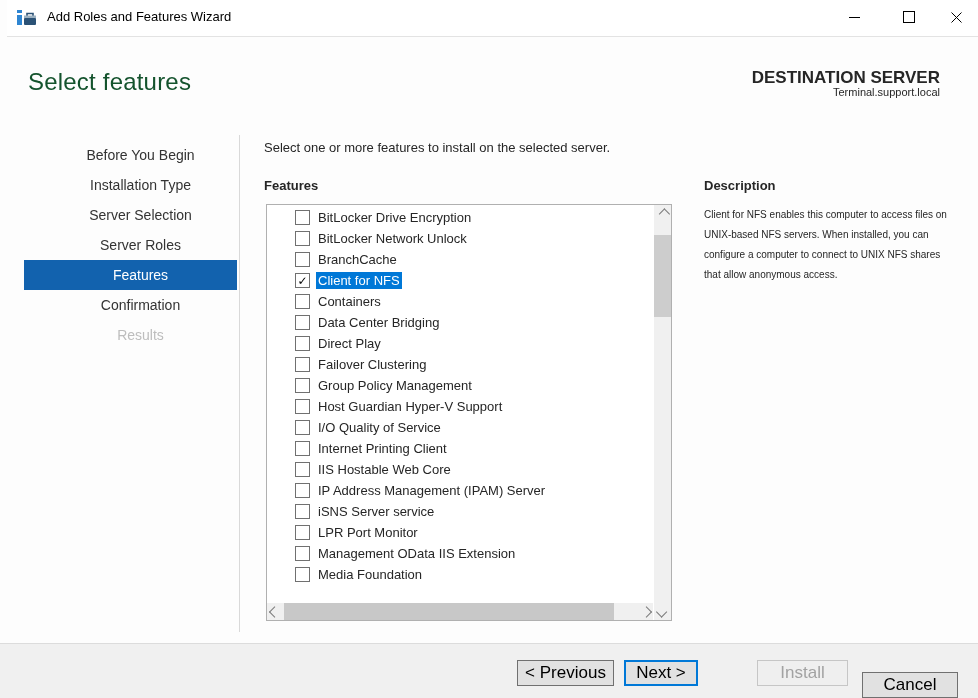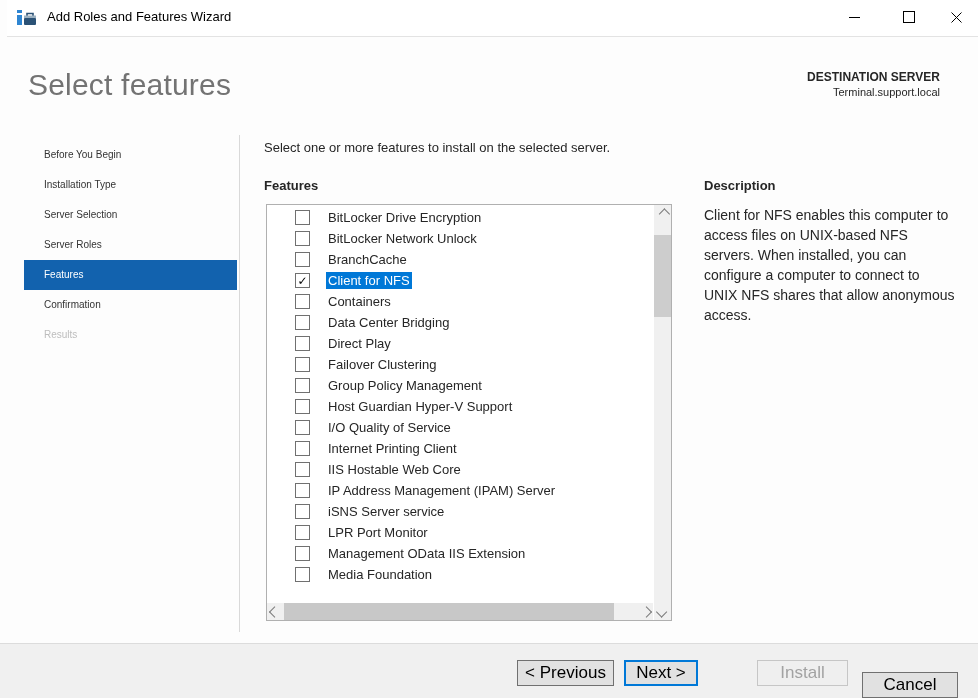--- a/index.html
+++ b/index.html
@@ -10,57 +10,57 @@
   }
   
   #titlebar{position:absolute;left:0;top:0;width:100%;height:36px;background:#fff;border-bottom:1px solid #e3e3e3;margin-left:7px;}
   #titlebar .app-icon{position:absolute;left:9px;top:9px;width:22px;height:18px;}
   #titlebar .title{position:absolute;left:40px;top:9px;font-size:13px;color:#000;}
   .winbtn{position:absolute;top:0;width:42px;height:34px;display:flex;align-items:center;justify-content:center;background:transparent;border:none;cursor:default;}
   #btn-min{right:110px}#btn-max{right:55px}#btn-close{right:8px}
   .glyph-min{display:block;width:11px;height:0;border-top:1px solid #000;}
   .glyph-max{display:block;width:10px;height:10px;border:1px solid #000;background:#fff;}
   
-  #page-title{position:absolute;left:28px;top:68px;font-size:30px;font-weight:300;color:#737373;letter-spacing:.2px;}
+  #page-title{position:absolute;left:28px;top:68px;font-size:24px;font-weight:300;color:#14532d;letter-spacing:.2px;}
   #dest{position:absolute;right:38px;top:70px;text-align:right;line-height:15px;}
-  #dest .dl{font-size:12px;font-weight:bold;color:#262626;}
+  #dest .dl{font-size:17px;font-weight:bold;color:#262626;}
   #dest .dv{font-size:11px;color:#262626;}
   
   #sidebar{position:absolute;left:24px;top:140px;width:213px;}
-  .nav-item{height:30px;line-height:30px;padding-left:20px;font-size:10px;color:#333;cursor:default;white-space:nowrap;}
+  .nav-item{height:30px;line-height:30px;padding-left:20px;font-size:14px;color:#333;cursor:default;white-space:nowrap;text-align:center;}
   .nav-item.selected{background:#1262ae;color:#fff;}
   .nav-item.disabled{color:#bdbdbd;}
   #side-divider{position:absolute;left:239px;top:135px;width:1px;height:497px;background:#d9d9d9;}
   
   #instruction{position:absolute;left:264px;top:140px;font-size:13px;color:#262626;}
   #features-label{position:absolute;left:264px;top:178px;font-size:13px;font-weight:bold;color:#262626;}
   #features-list{position:absolute;left:266px;top:204px;width:406px;height:417px;background:#fff;border:1px solid #b0b0b0;box-sizing:border-box;}
   #rows-viewport{position:absolute;left:0;top:0;right:17px;bottom:17px;overflow:hidden;padding-top:2px;}
   .feature-row{height:21px;display:flex;align-items:center;font-size:13px;white-space:nowrap;}
   .cb{width:13px;height:13px;border:1px solid #707070;background:#fff;margin-left:28px;flex:0 0 auto;
       display:flex;align-items:center;justify-content:center;font-size:12px;line-height:12px;color:#000;}
-  .fl{margin-left:16px;padding:1px 2px;color:#262626;}
+  .fl{margin-left:6px;padding:1px 2px;color:#262626;}
   .fl.selected{background:#0078d7;color:#fff;}
   
   .sb-chev{display:block;width:7px;height:7px;border-left:1px solid #7a7a7a;border-bottom:1px solid #7a7a7a;}
   .up{transform:rotate(135deg) translate(-1px,-1px);}
   .down{transform:rotate(-45deg) translate(-1px,-1px);}
   .left{transform:rotate(45deg) translate(-1px,1px);}
   .right{transform:rotate(225deg) translate(-1px,1px);}
   #vscroll{position:absolute;top:0;right:0;width:17px;bottom:0;background:#f0f0f0;}
   #vscroll .arrow{position:absolute;left:0;width:17px;height:17px;display:flex;align-items:center;justify-content:center;}
   #vscroll .arrow.a-up{top:0}#vscroll .arrow.a-down{bottom:0}
   #vthumb{position:absolute;left:0;top:30px;width:17px;height:82px;background:#cdcdcd;}
   #hscroll{position:absolute;left:0;bottom:0;height:17px;right:18px;background:#f0f0f0;}
   #hscroll .arrow{position:absolute;top:0;width:17px;height:17px;display:flex;align-items:center;justify-content:center;}
   #hscroll .arrow.a-left{left:0}#hscroll .arrow.a-right{right:0}
   #hthumb{position:absolute;top:0;left:17px;right:39px;height:17px;background:#c8c8c8;}
   
   #desc-title{position:absolute;left:704px;top:178px;font-size:13px;font-weight:bold;color:#262626;}
-  #desc-text{position:absolute;left:704px;top:205px;width:252px;font-size:14px;line-height:20px;color:#262626;}
+  #desc-text{position:absolute;left:704px;top:205px;width:252px;font-size:10px;line-height:20px;color:#262626;}
   
   #footer{position:absolute;left:0;top:643px;width:100%;height:55px;background:#f0f0f0;border-top:1px solid #dcdcdc;box-sizing:border-box;}
   .btn{position:absolute;top:16px;height:26px;font-size:17px;font-family:inherit;color:#000;
        background:#e1e1e1;border:1px solid #707070;box-sizing:border-box;cursor:default;padding:0;}
   #btn-previous{left:517px;width:97px;}
   #btn-next{left:624px;width:74px;border:2px solid #0078d7;}
   #btn-install{left:757px;width:91px;background:#efefef;border:1px solid #c6c6c6;color:#a2a2a2;}
   #btn-cancel{left:862px;width:96px;margin-top:12px;}
 </style>
 </head>

